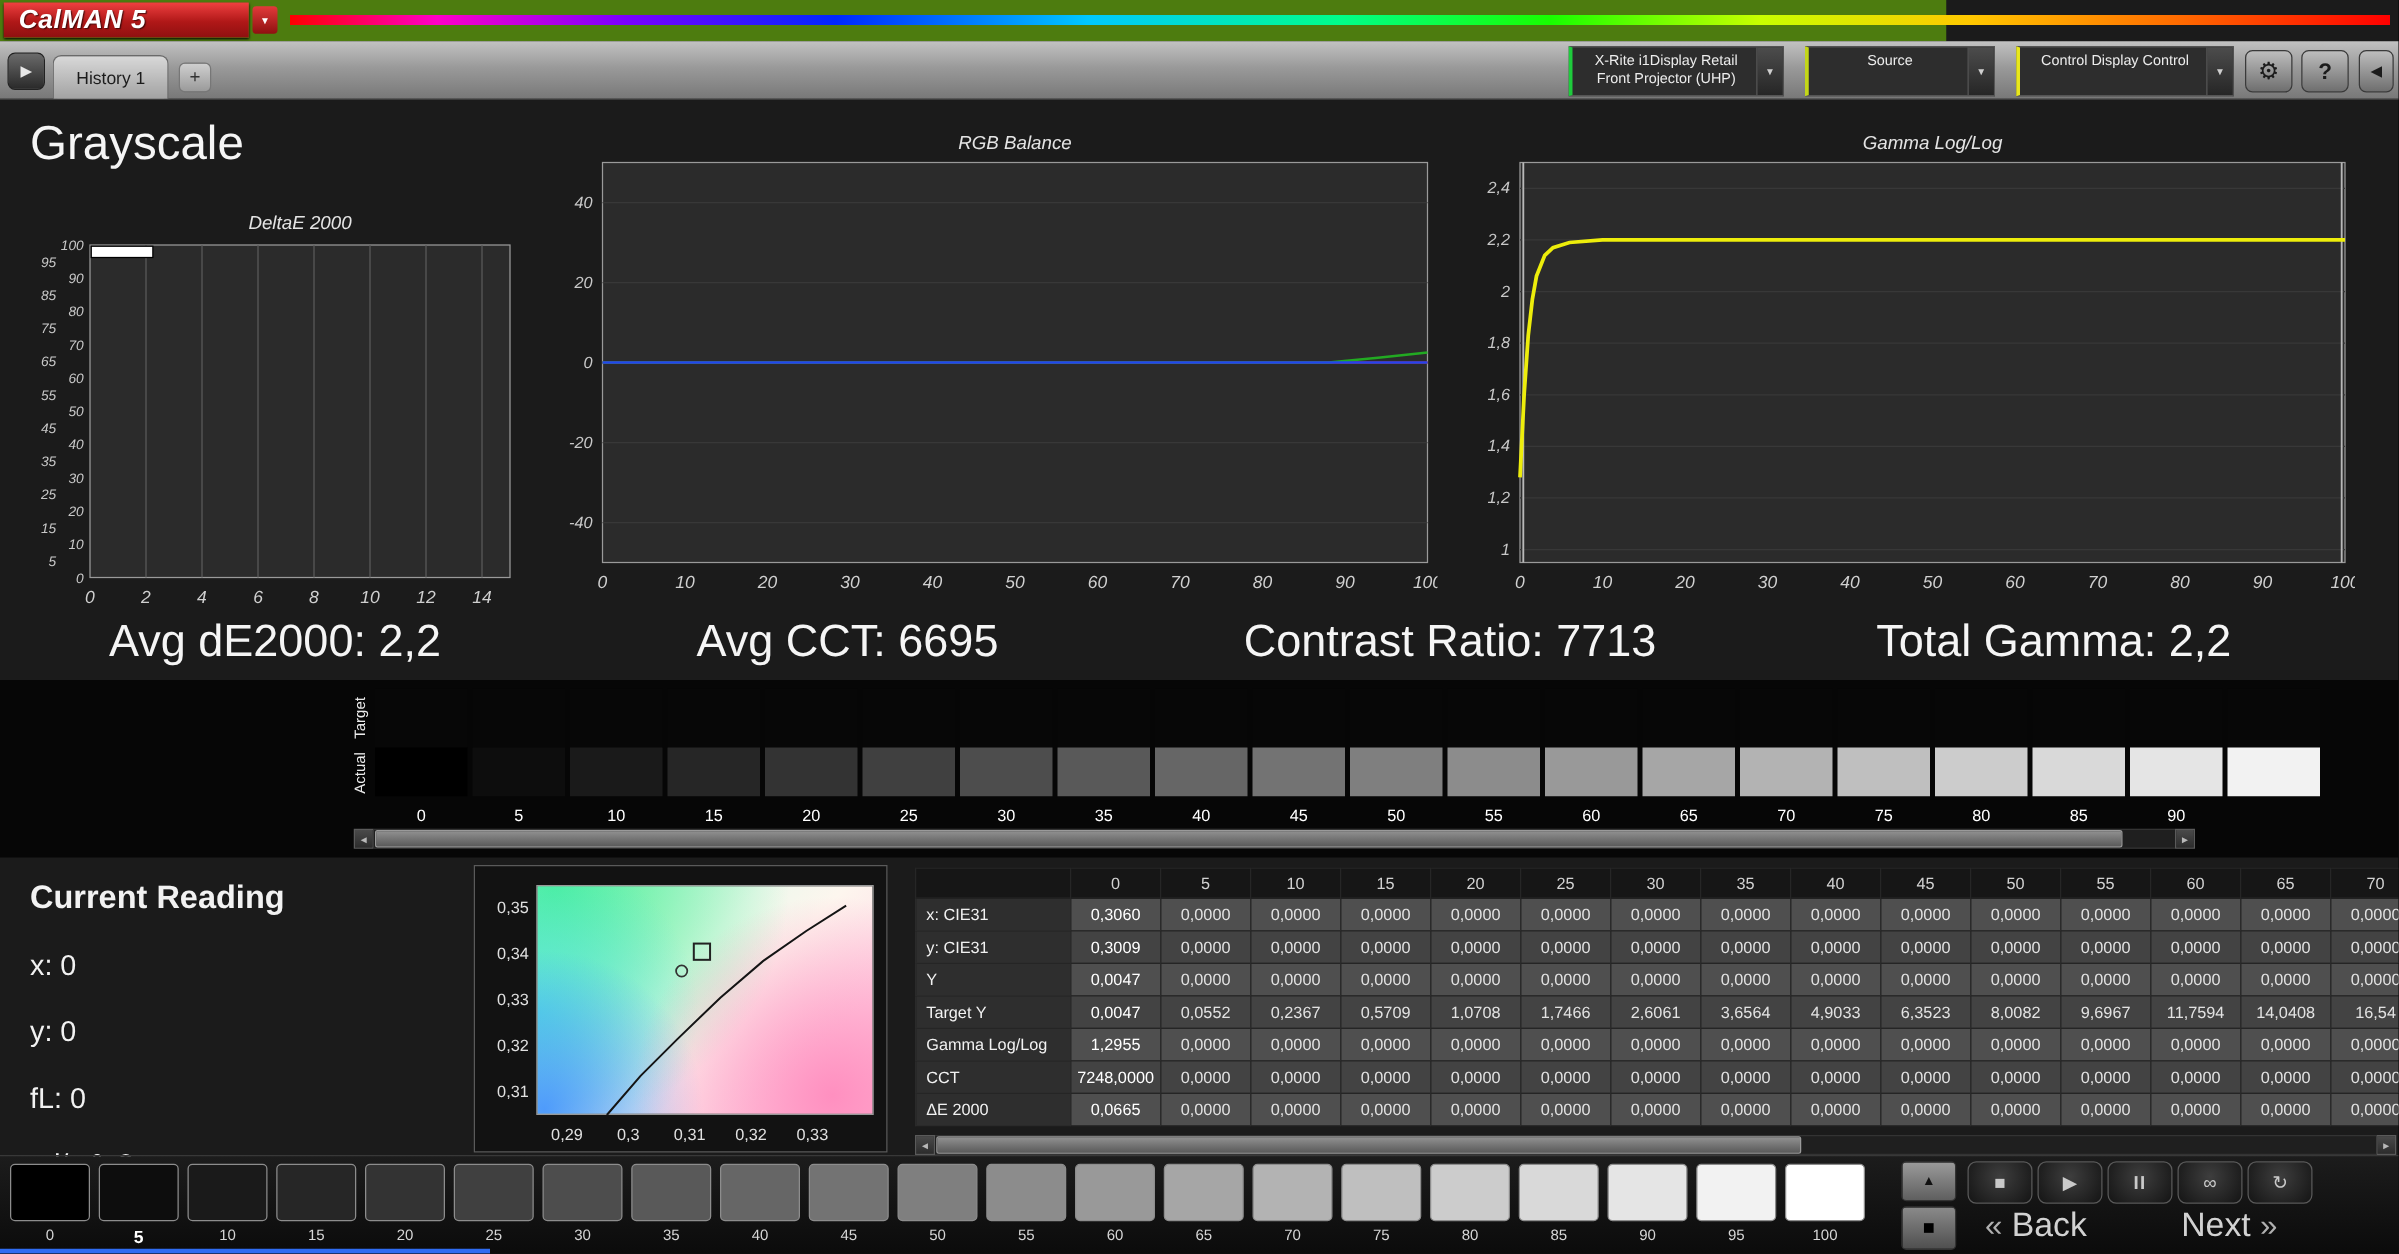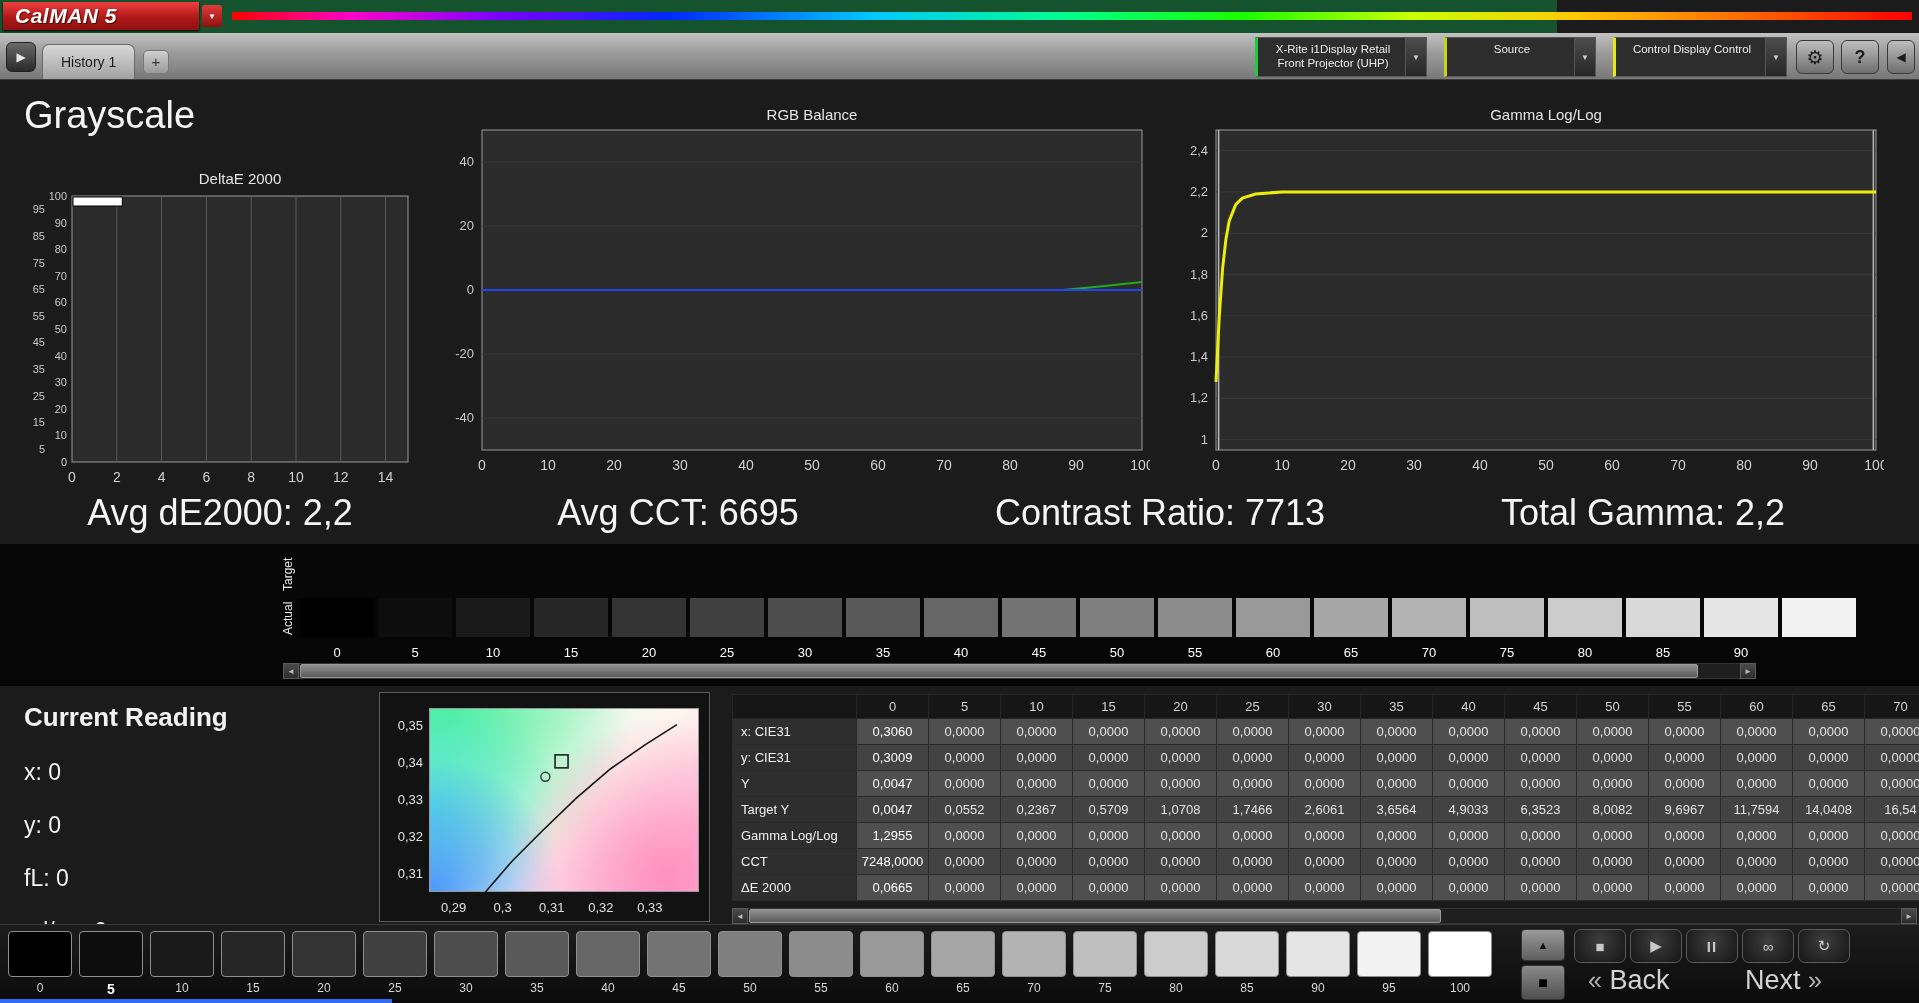--- a/index.html
+++ b/index.html
@@ -2,21 +2,21 @@
 <html><head>
 <meta charset="utf-8">
 <style>
   html,body{margin:0;padding:0;background:#000;}
   .root{position:relative;width:1919px;height:1003px;background:#1b1b1b;overflow:hidden;
         font-family:"Liberation Sans",sans-serif;}
   .root *{box-sizing:border-box;}
   svg text{font-family:"Liberation Sans",sans-serif;}
 
   
-  .top-bar{position:absolute;top:0;left:0;width:1557px;height:33px;background:#14532d;}
+  .top-bar{position:absolute;top:0;left:0;width:1557px;height:33px;background:#4d7c0f;}
   .logo-box{position:absolute;left:3px;top:2px;width:196px;height:28px;
             background:linear-gradient(#ef4040,#b01818 55%,#8f1010);display:flex;align-items:center;
             padding-left:12px;box-shadow:0 1px 2px #000;}
   .logo-text{color:#fff;font-weight:bold;font-style:italic;font-size:21px;letter-spacing:.5px;
              text-shadow:1px 1px 1px rgba(0,0,0,.6);}
   .logo-arrow{position:absolute;left:202px;top:5px;width:20px;height:22px;border-radius:3px;
               background:linear-gradient(#e23a3a,#8f1010);color:#fff;font-size:8px;
               display:flex;align-items:center;justify-content:center;cursor:pointer;}
   .rainbow{position:absolute;left:232px;top:12px;width:1680px;height:8px;
            background:linear-gradient(90deg,#ff0000 0%,#ff00c8 7%,#7a00ff 16%,#0028ff 26%,
@@ -44,21 +44,21 @@
             justify-content:center;font-size:8px;color:#cfcfcf;}
   .sq-btn{position:absolute;top:7px;width:38px;height:34px;border-radius:6px;cursor:pointer;
           background:linear-gradient(#bdbdbd,#6f6f6f);border:1px solid #3a3a3a;
           display:flex;align-items:center;justify-content:center;color:#1b1b1b;}
   .btn-gear{left:1796px;font-size:19px;}
   .btn-help{left:1841px;font-size:18px;font-weight:bold;}
   .btn-collapse{left:1887px;width:28px;font-size:12px;}
 
   
   .page-title{position:absolute;left:24px;top:94px;font-size:38px;color:#f5f5f5;}
-  .chart{position:absolute;}
+  .chart{position:absolute;font-style:italic;}
   .chart-deltae{left:20px;top:170px;width:400px;height:312px;}
   .chart-rgb{left:440px;top:106px;width:710px;height:360px;}
   .chart-gamma{left:1174px;top:106px;width:710px;height:360px;}
   .chart svg{display:block;}
   .chart-deltae svg{margin-top:10px;}
   .chart-rgb svg,.chart-gamma svg{margin-top:14px;}
   .chart-title{position:absolute;top:0;text-align:center;font-size:15px;color:#e4e4e4;}
   .t-deltae{left:52px;width:336px;}
   .t-line{left:42px;width:660px;}
   .stat{position:absolute;top:492px;transform:translateX(-50%);font-size:36px;color:#f5f5f5;white-space:nowrap;}

